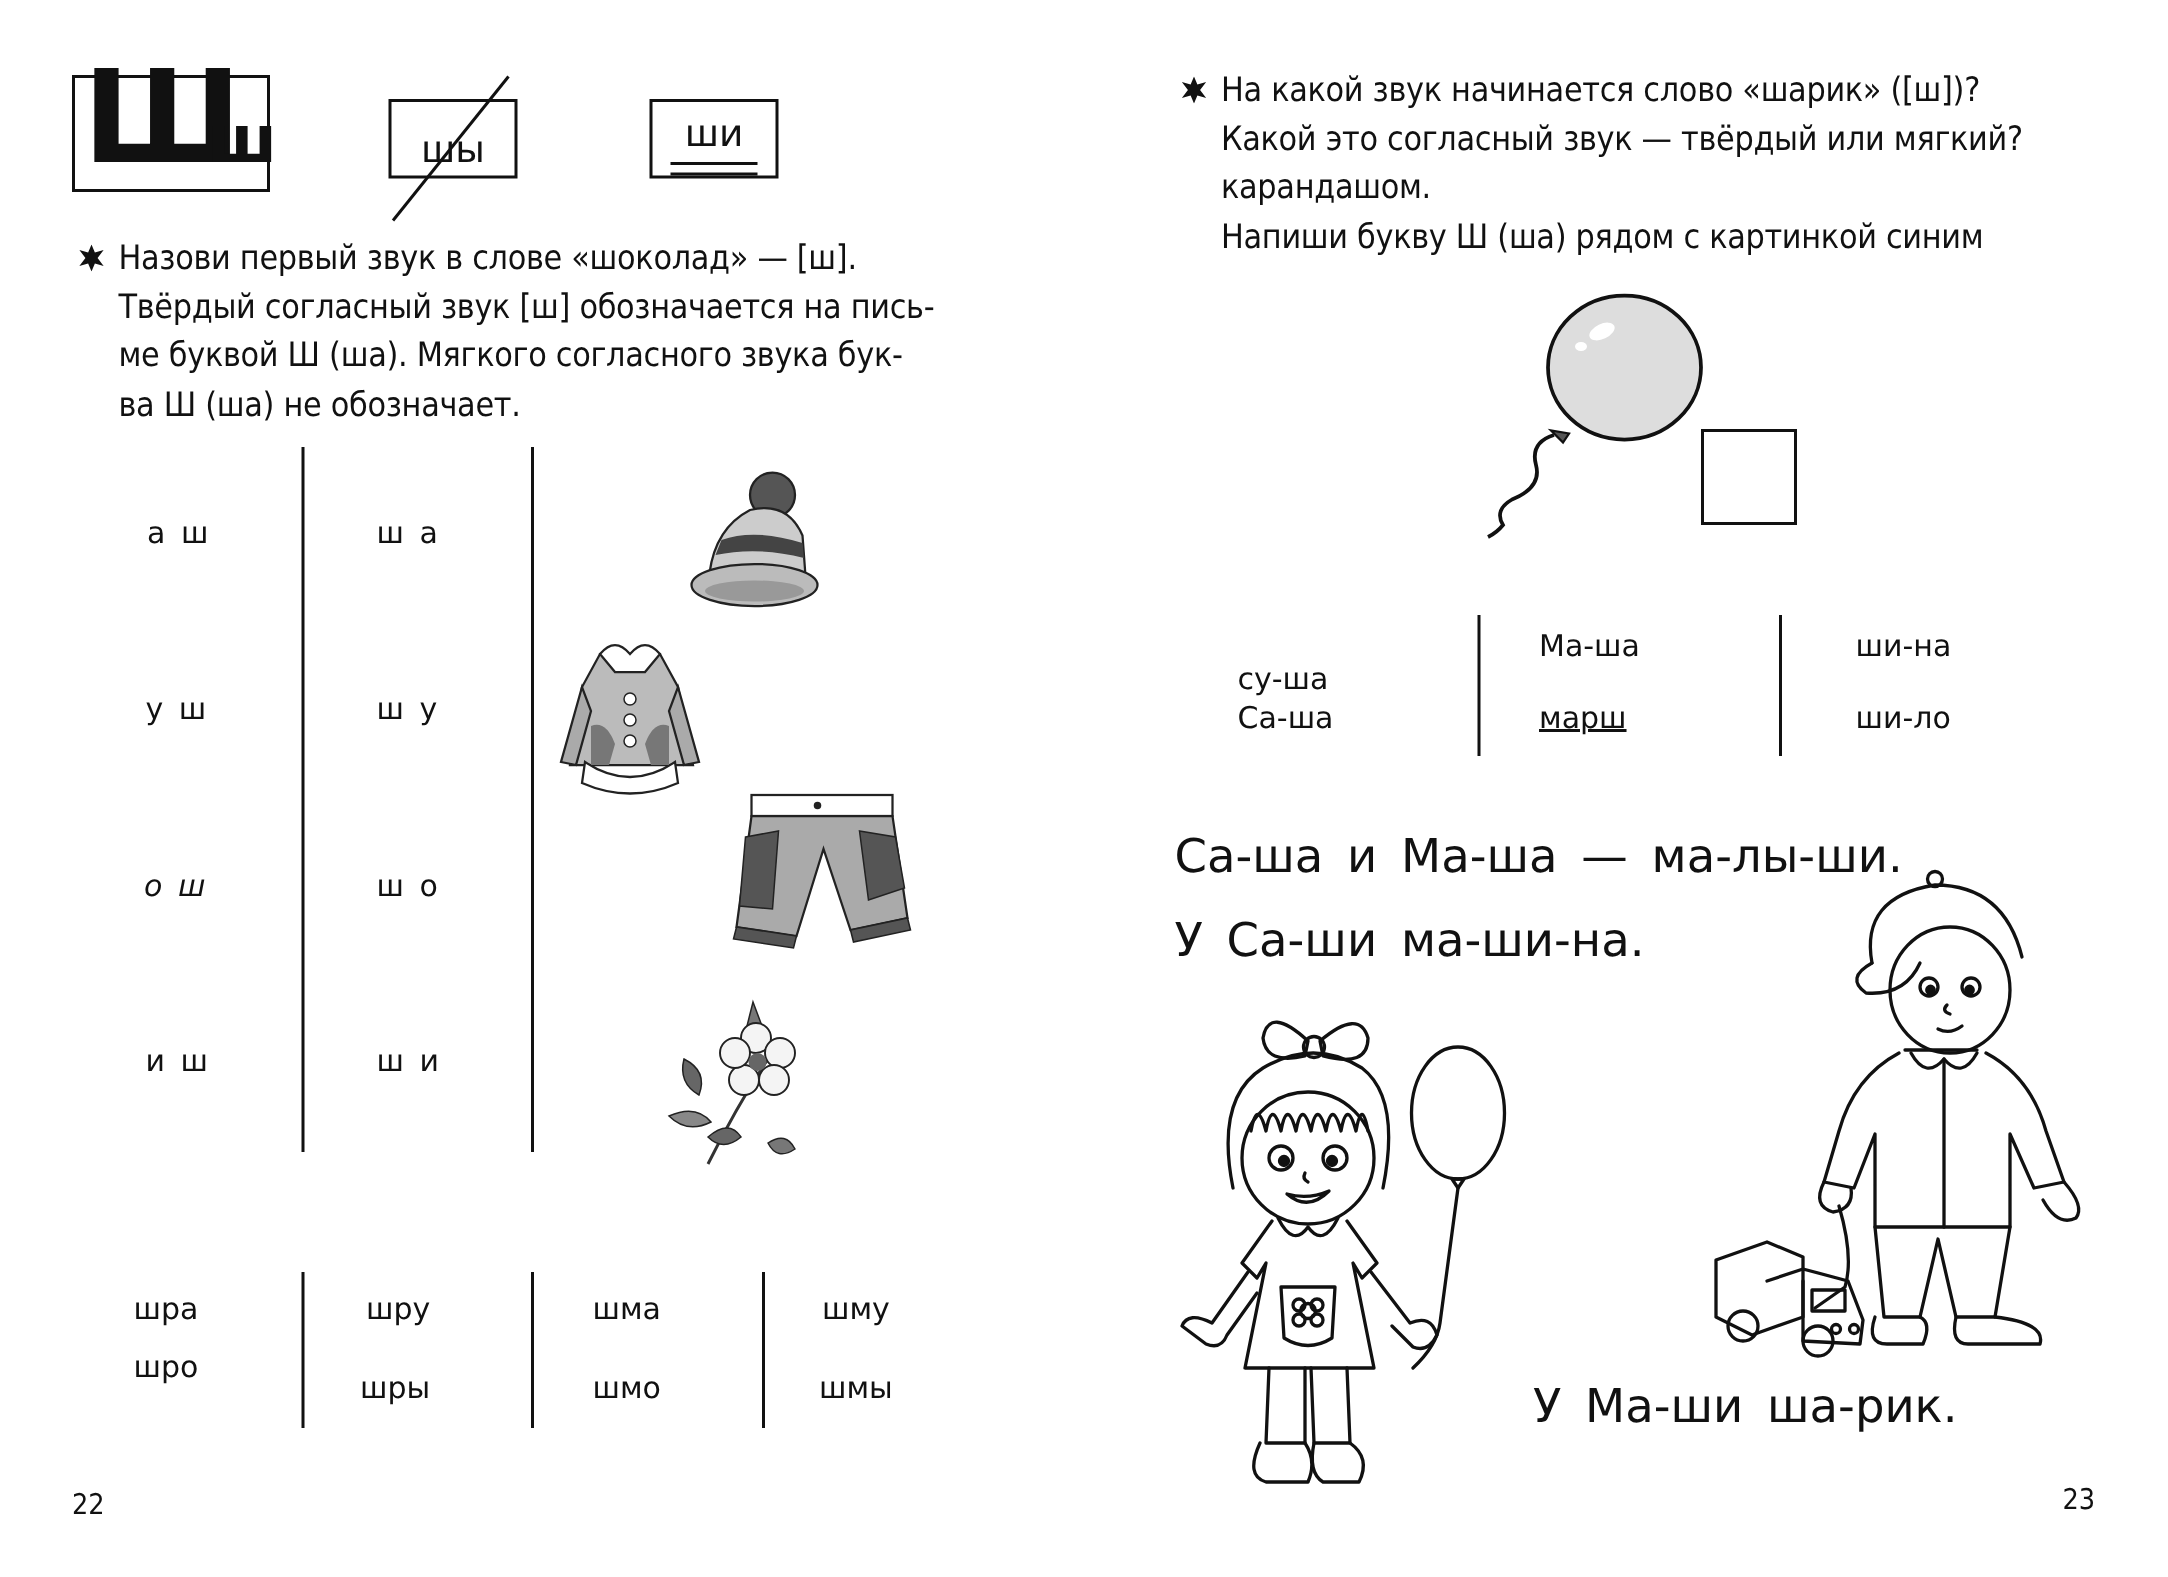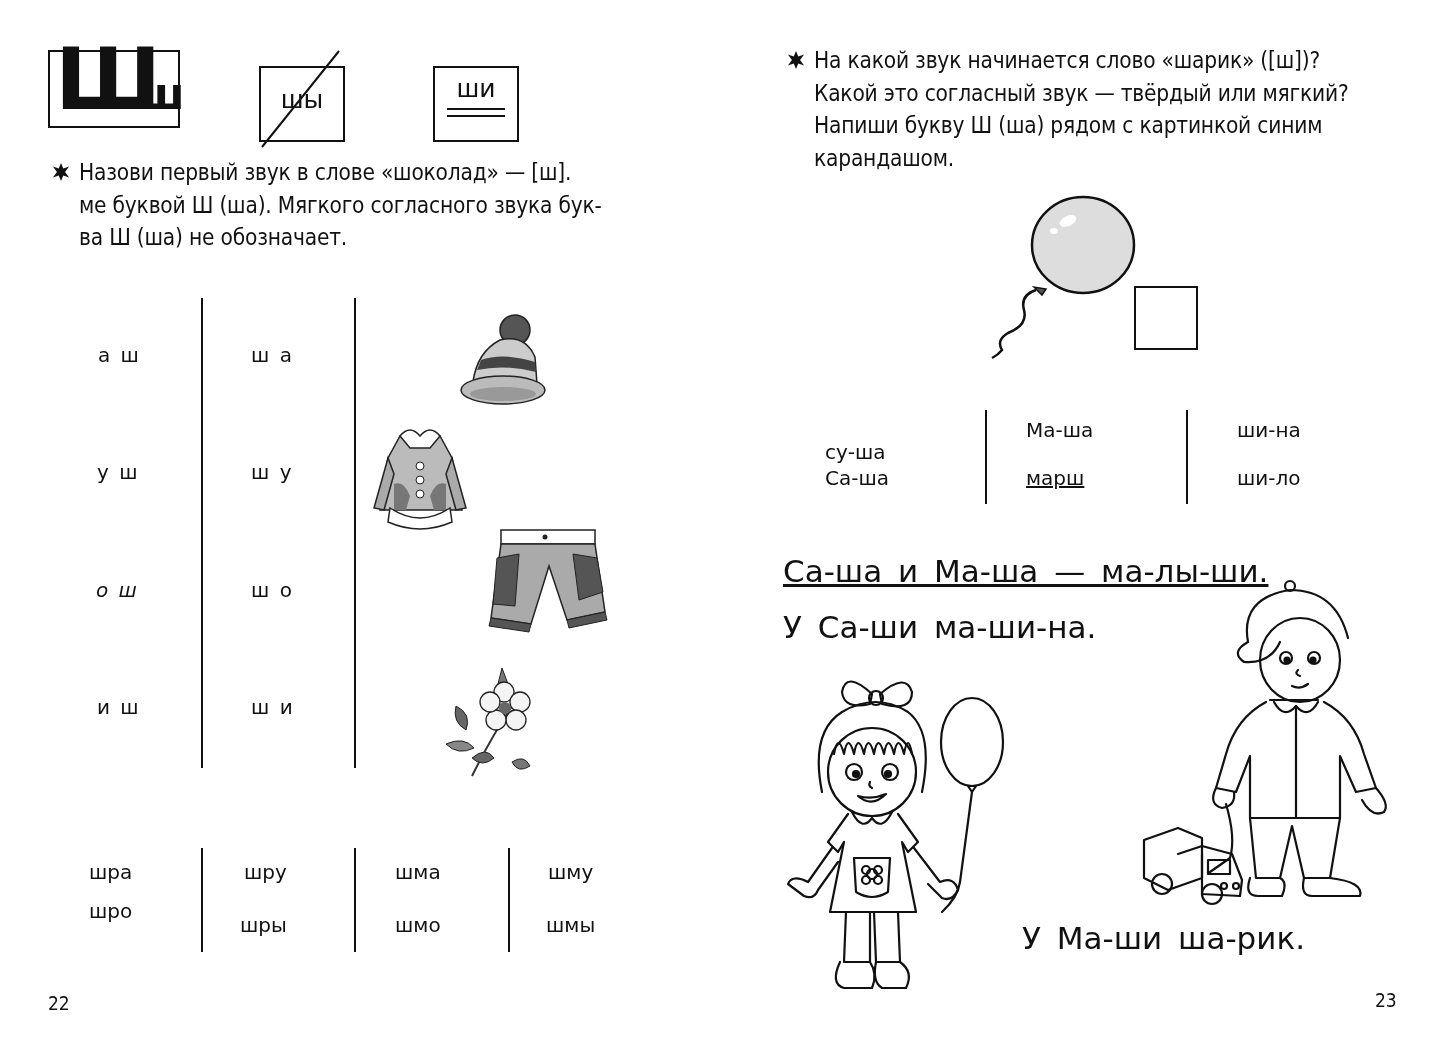--- a/index.html
+++ b/index.html
@@ -3,21 +3,21 @@
   <meta charset="utf-8">
   <style>
     html, body { margin: 0; padding: 0; background: #ffffff; }
     body { width: 1445px; height: 1051px; position: relative; overflow: hidden; color: #111; font-family: "DejaVu Sans", "Liberation Sans", sans-serif; }
     .star { position: absolute; width: 18px; height: 18px; }
 
     
     .letter-box { position: absolute; left: 48px; top: 50px; width: 132px; height: 78px; border: 2px solid #111; box-sizing: border-box; }
     .big-letter { position: absolute; left: 5px; top: -16px; font-size: 86px; font-weight: bold; line-height: 1; font-family: "DejaVu Sans", sans-serif; }
     .small-letter { position: absolute; left: 88px; top: 20px; font-size: 44px; font-weight: bold; line-height: 1; font-family: "DejaVu Sans", sans-serif; }
-    .syl-box { position: absolute; width: 86px; height: 76px; border: 2px solid #111; box-sizing: border-box; font-size: 25px; text-align: center; font-family: "DejaVu Sans", sans-serif; }
+    .syl-box { position: absolute; width: 86px; height: 53px; border: 2px solid #111; box-sizing: border-box; font-size: 25px; text-align: center; font-family: "DejaVu Sans", sans-serif; }
     .crossed { left: 259px; top: 66px; }
     .crossed span { position: absolute; left: 0; right: 0; top: 17px; }
     .underlined { left: 433px; top: 66px; }
     .underlined span { position: absolute; left: 0; right: 0; top: 6px; }
     .underlined .uline { position: absolute; left: 12px; right: 12px; height: 2px; background: #111; }
 
     .para { position: absolute; font-size: 22.5px; line-height: 32.5px; font-family: "DejaVu Sans Condensed", "DejaVu Sans", sans-serif; letter-spacing: -0.2px; }
     .para-line { display: block; white-space: nowrap; }
 
     .vline { position: absolute; width: 2px; background: #111; }
@@ -49,20 +49,21 @@
     <span>ши</span>
     <div class="uline" style="top:40px;"></div>
     <div class="uline" style="top:47px;"></div>
   </div>
 
   <svg class="star" style="left:52px;top:163px;" viewBox="0 0 20 20">
     <polygon points="10,0 12.5,6 19,4 14.5,10 19,16 12.5,14 10,20 7.5,14 1,16 5.5,10 1,4 7.5,6" fill="#111"></polygon>
   </svg>
   <div class="para" style="left:79px;top:156px;">
     <span class="para-line">Назови первый звук в слове «шоколад» — [ш].</span>
+    <span class="para-line">Твёрдый согласный звук [ш] обозначается на пись-</span>
     <span class="para-line">ме буквой Ш (ша). Мягкого согласного звука бук-</span>
     <span class="para-line">ва Ш (ша) не обозначает.</span>
   </div>
 
   <div class="vline" style="left:201px;top:298px;height:470px;"></div>
   <div class="vline" style="left:354px;top:298px;height:470px;"></div>
 
   <div class="cell pair" style="left:98px;top:345px;">а ш</div>
   <div class="cell pair" style="left:97px;top:462px;">у ш</div>
   <div class="cell pair" style="left:96px;top:580px;font-style:italic;">о ш</div>
@@ -138,22 +139,22 @@
 </div>
 
 <div>
 
   <svg class="star" style="left:787px;top:51px;" viewBox="0 0 20 20">
     <polygon points="10,0 12.5,6 19,4 14.5,10 19,16 12.5,14 10,20 7.5,14 1,16 5.5,10 1,4 7.5,6" fill="#111"></polygon>
   </svg>
   <div class="para" style="left:814px;top:44px;">
     <span class="para-line">На какой звук начинается слово «шарик» ([ш])?</span>
     <span class="para-line">Какой это согласный звук — твёрдый или мягкий?</span>
+    <span class="para-line">карандашом.</span>
     <span class="para-line">Напиши букву Ш (ша) рядом с картинкой синим</span>
-    <span class="para-line">карандашом.</span>
   </div>
 
   <svg class="pic" style="left:988px;top:195px;" width="150" height="165" viewBox="0 0 150 165">
     <ellipse cx="95" cy="50" rx="51" ry="48" fill="#ddd" stroke="#111" stroke-width="2.5"></ellipse>
     <ellipse cx="80" cy="26" rx="9" ry="5" fill="#fff" transform="rotate(-25 80 26)"></ellipse>
     <ellipse cx="66" cy="36" rx="4" ry="3" fill="#fff"></ellipse>
     <path d="M46 92 L54 100 L58 94 Z" fill="#555" stroke="#111" stroke-width="1.5"></path>
     <path d="M48 95 Q32 100 36 115 Q40 130 20 138 Q8 145 14 155 Q10 160 4 163" stroke="#111" stroke-width="2.5" fill="none"></path>
   </svg>
   <div class="answer-box"></div>
@@ -161,21 +162,21 @@
   <div class="vline" style="left:985px;top:410px;height:94px;"></div>
   <div class="vline" style="left:1186px;top:410px;height:94px;"></div>
 
   <div class="cell" style="left:825px;top:420px;margin-top:22px;">су-ша</div>
   <div class="cell" style="left:825px;top:468px;">Са-ша</div>
   <div class="cell" style="left:1026px;top:420px;">Ма-ша</div>
   <div class="cell" style="left:1026px;top:468px;text-decoration:underline;">марш</div>
   <div class="cell" style="left:1237px;top:420px;">ши-на</div>
   <div class="cell" style="left:1237px;top:468px;">ши-ло</div>
 
-  <div class="sent" style="left:783px;top:556px;text-decoration:underline;">Са-ша и Ма-ша — ма-лы-ши.</div>
+  <div class="sent" style="left:783px;top:556px;">Са-ша и Ма-ша — ма-лы-ши.</div>
   <div class="sent" style="left:783px;top:612px;">У Са-ши ма-ши-на.</div>
   <div class="sent" style="left:1022px;top:923px;">У Ма-ши ша-рик.</div>
 
   <svg class="pic" style="left:782px;top:662px;" width="230" height="332" viewBox="0 0 230 332" fill="none" stroke="#111" stroke-width="2.2" stroke-linejoin="round" stroke-linecap="round">
 
     <ellipse cx="190" cy="80" rx="31" ry="44"></ellipse>
     <path d="M186 124 L194 124 L190 130 Z"></path>
     <path d="M190 130 Q182 190 178 220 Q176 235 160 250"></path>
 
     <path d="M90 32 Q64 8 60 30 Q62 48 88 42 Z"></path>

